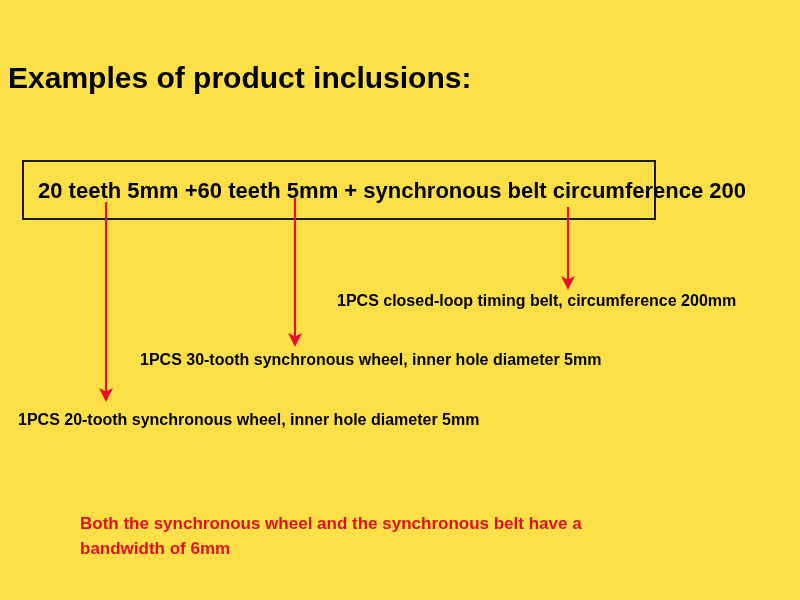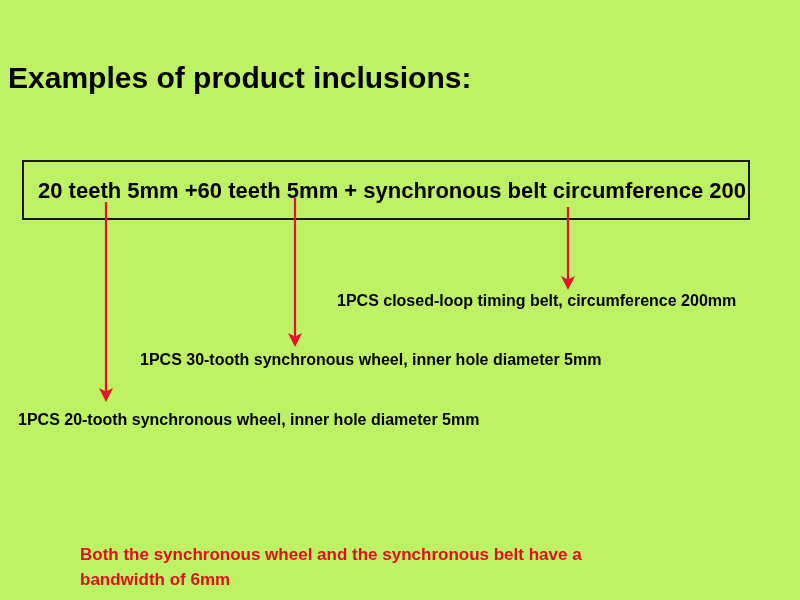--- a/index.html
+++ b/index.html
@@ -10,42 +10,42 @@
     width: 800px;
     height: 600px;
     background: #ffffff;
     font-family: "Liberation Sans", sans-serif;
     overflow: hidden;
   }
   #slide {
     position: relative;
     width: 800px;
     height: 600px;
-    background: #bef264;
+    background: #fde047;
   }
 
   
   .page-title {
     position: absolute;
     left: 8px;
     top: 60px;
     font-size: 30px;
     font-weight: bold;
     color: #000000;
     letter-spacing: 0px;
     white-space: nowrap;
     line-height: 36px;
   }
 
   
   .summary-box {
     position: absolute;
     left: 22px;
     top: 160px;
-    width: 728px;
+    width: 634px;
     height: 60px;
     border: 2px solid #1a1a1a;
     box-sizing: border-box;
     background: transparent;
   }
   .summary-box-text {
     position: absolute;
     left: 14px;
     top: 16px;
     font-size: 22px;
@@ -81,21 +81,20 @@
   
   .footnote {
     position: absolute;
     left: 80px;
     top: 511px;
     width: 520px;
     font-size: 17px;
     font-weight: bold;
     color: #e0101f;
     line-height: 25px;
-    margin-top: 31px;
   }
 </style>
 </head>
 <body>
 
 <div id="slide">
 
   <div class="page-title">Examples of product inclusions:</div>
 
   <div class="summary-box">

